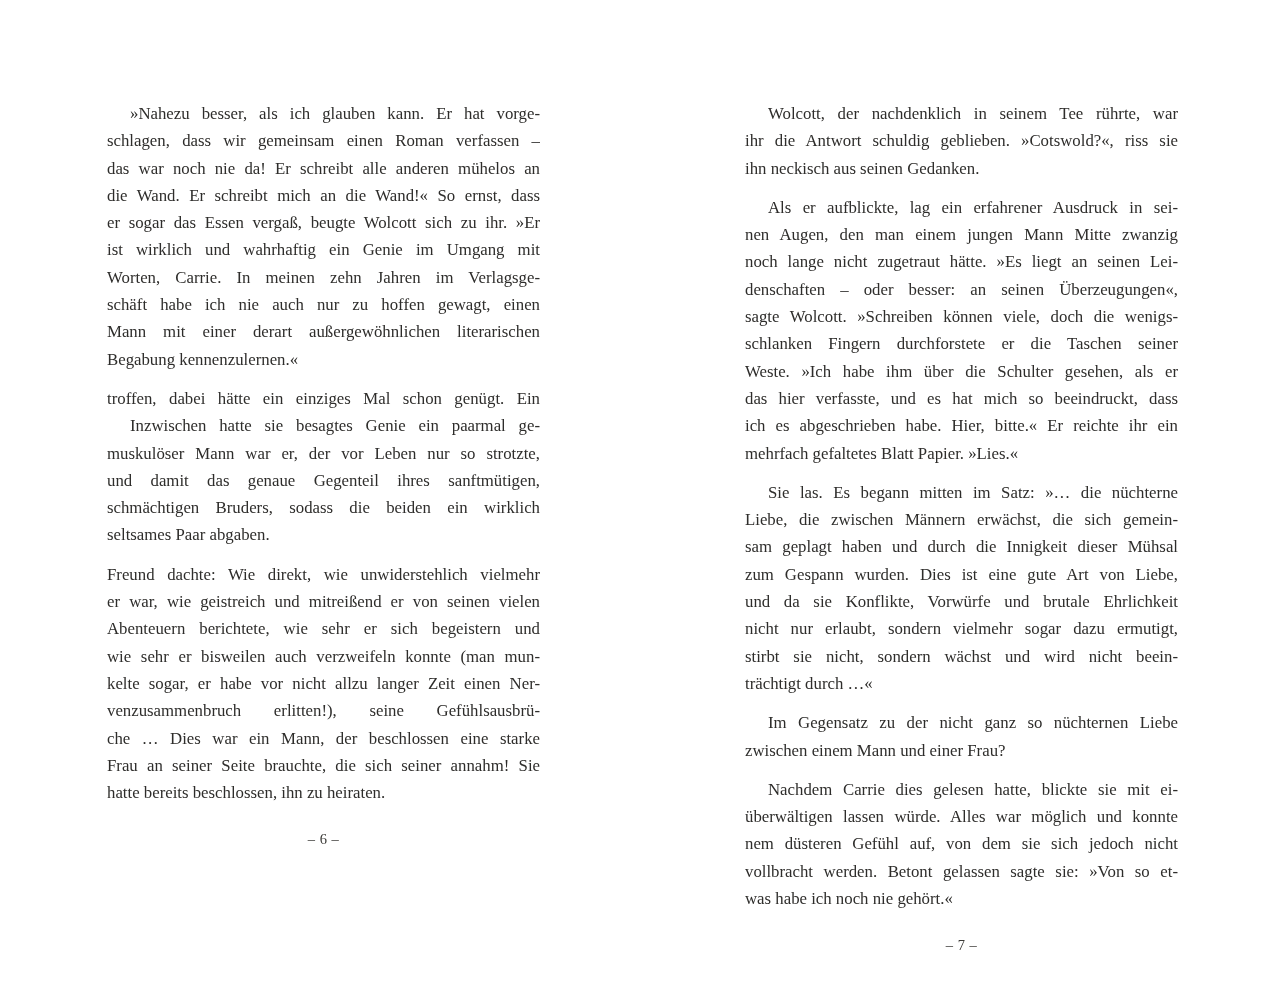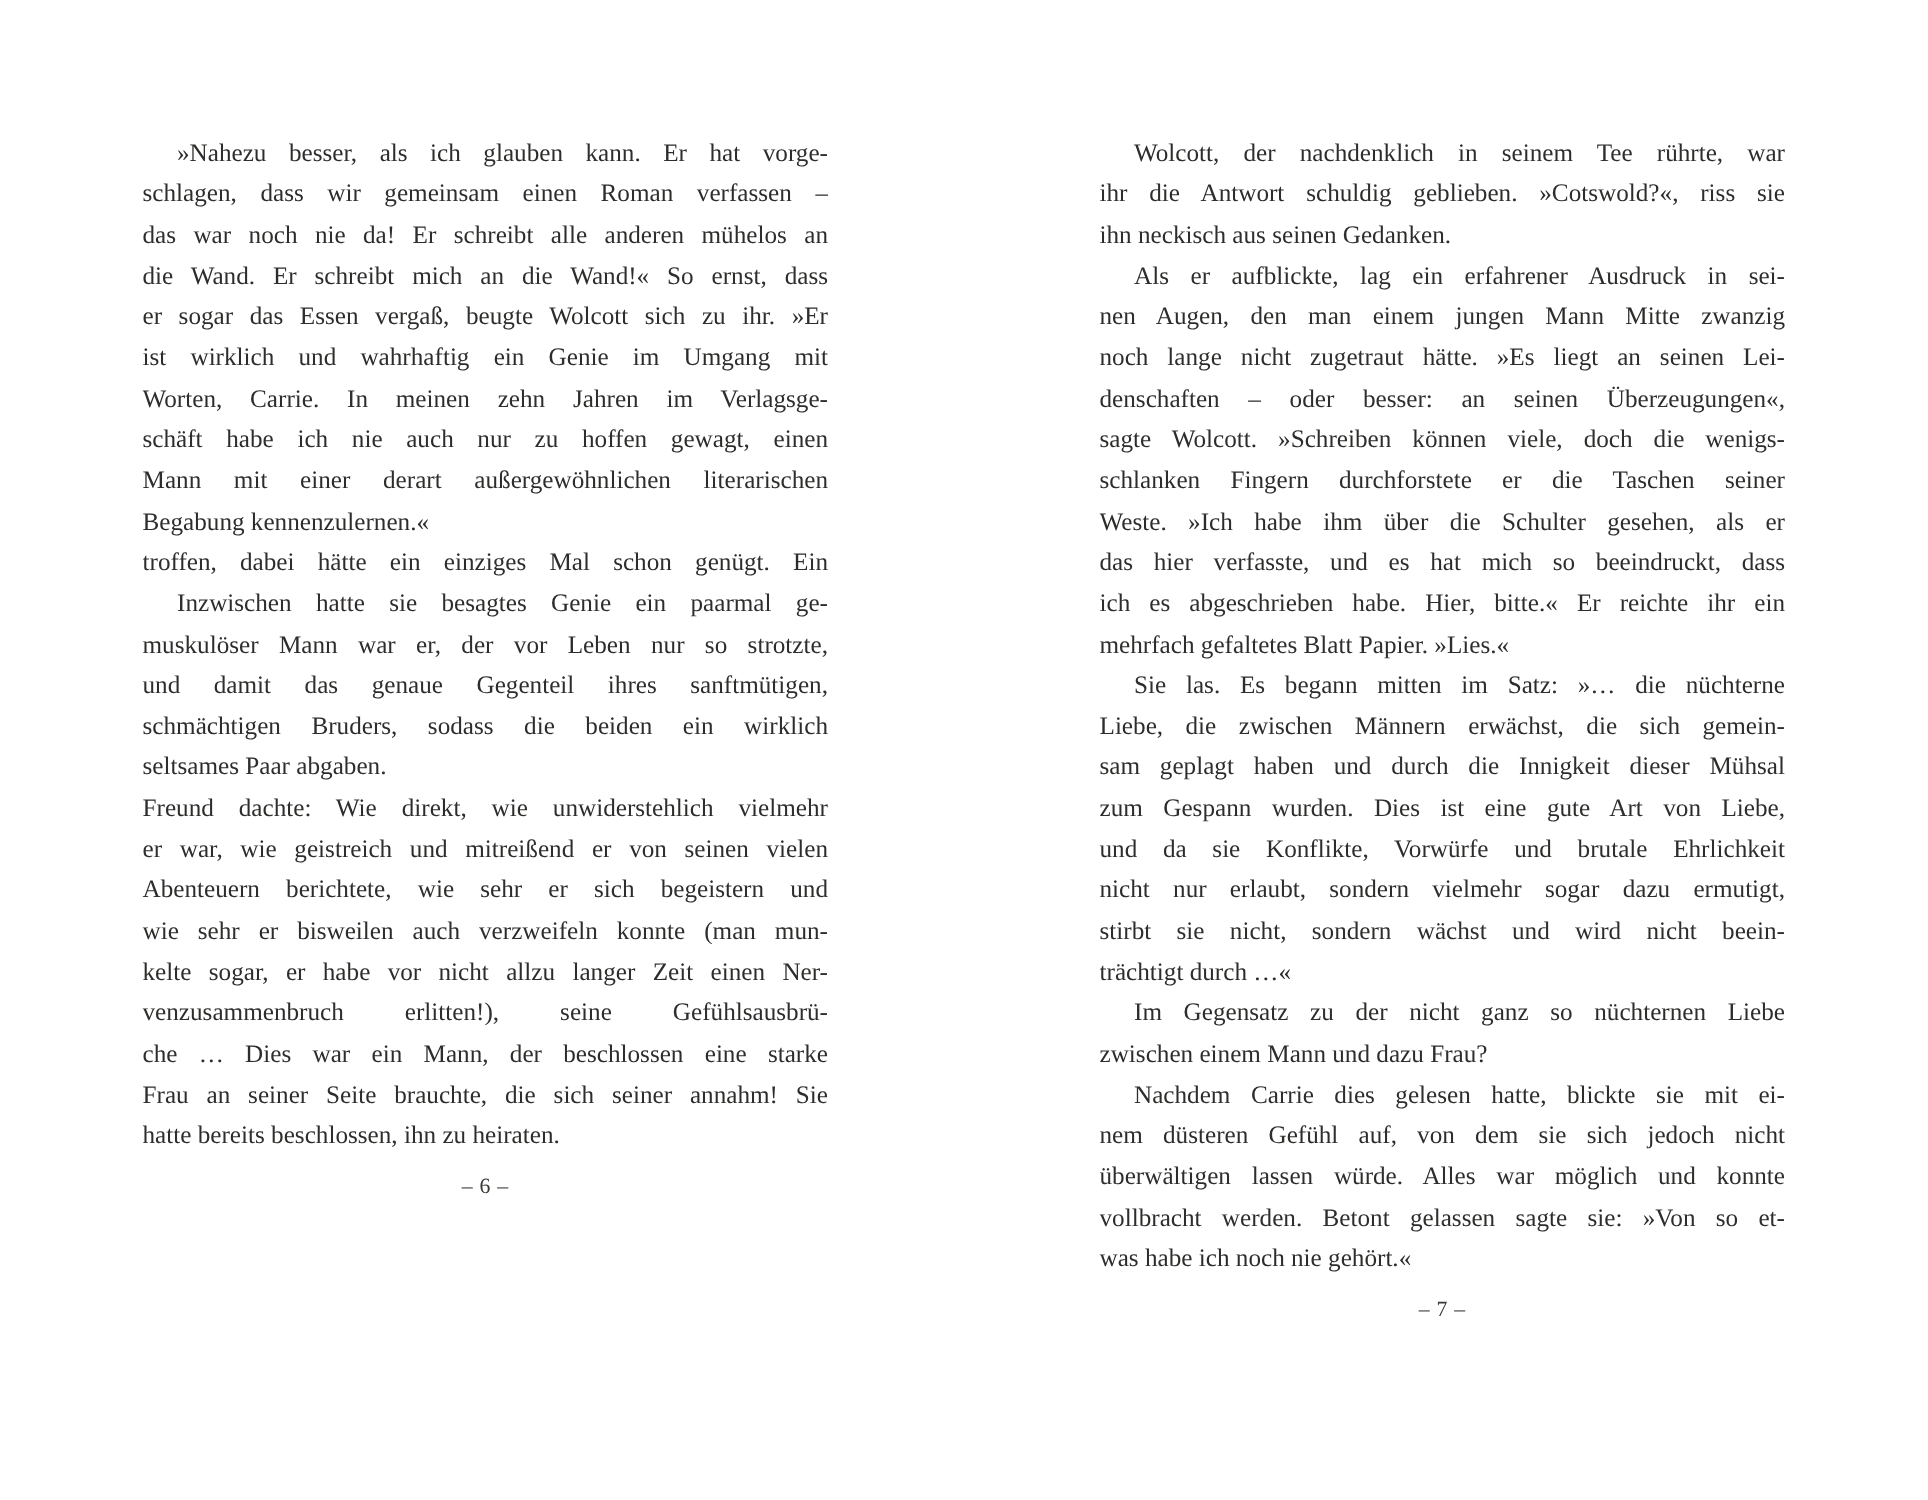--- a/index.html
+++ b/index.html
@@ -21,21 +21,21 @@
   }
   .page {
     width: 457px;
     display: flex;
     flex-direction: column;
   }
   .page-text {
     width: 100%;
   }
   .paragraph {
-    margin: 0;
+    margin: 12px;
   }
   .line {
     font-size: 16.8px;
     line-height: 27.3px;
     text-align: justify;
     text-align-last: justify;
     white-space: normal;
     overflow: hidden;
   }
   .line.first-line {
@@ -118,26 +118,26 @@
           <div class="line">Liebe, die zwischen Männern erwächst, die sich gemein-</div>
           <div class="line">sam geplagt haben und durch die Innigkeit dieser Mühsal</div>
           <div class="line">zum Gespann wurden. Dies ist eine gute Art von Liebe,</div>
           <div class="line">und da sie Konflikte, Vorwürfe und brutale Ehrlichkeit</div>
           <div class="line">nicht nur erlaubt, sondern vielmehr sogar dazu ermutigt,</div>
           <div class="line">stirbt sie nicht, sondern wächst und wird nicht beein-</div>
           <div class="line last-line">trächtigt durch …«</div>
         </div>
         <div class="paragraph">
           <div class="line first-line">Im Gegensatz zu der nicht ganz so nüchternen Liebe</div>
-          <div class="line last-line">zwischen einem Mann und dazu Frau?</div>
+          <div class="line last-line">zwischen einem Mann und einer Frau?</div>
         </div>
         <div class="paragraph">
           <div class="line first-line">Nachdem Carrie dies gelesen hatte, blickte sie mit ei-</div>
+          <div class="line">überwältigen lassen würde. Alles war möglich und konnte</div>
           <div class="line">nem düsteren Gefühl auf, von dem sie sich jedoch nicht</div>
-          <div class="line">überwältigen lassen würde. Alles war möglich und konnte</div>
           <div class="line">vollbracht werden. Betont gelassen sagte sie: »Von so et-</div>
           <div class="line last-line">was habe ich noch nie gehört.«</div>
         </div>
       </div>
     <div class="page-number">– 7 –</div>
   </div>
 
 </div>
 
 </body></html>

